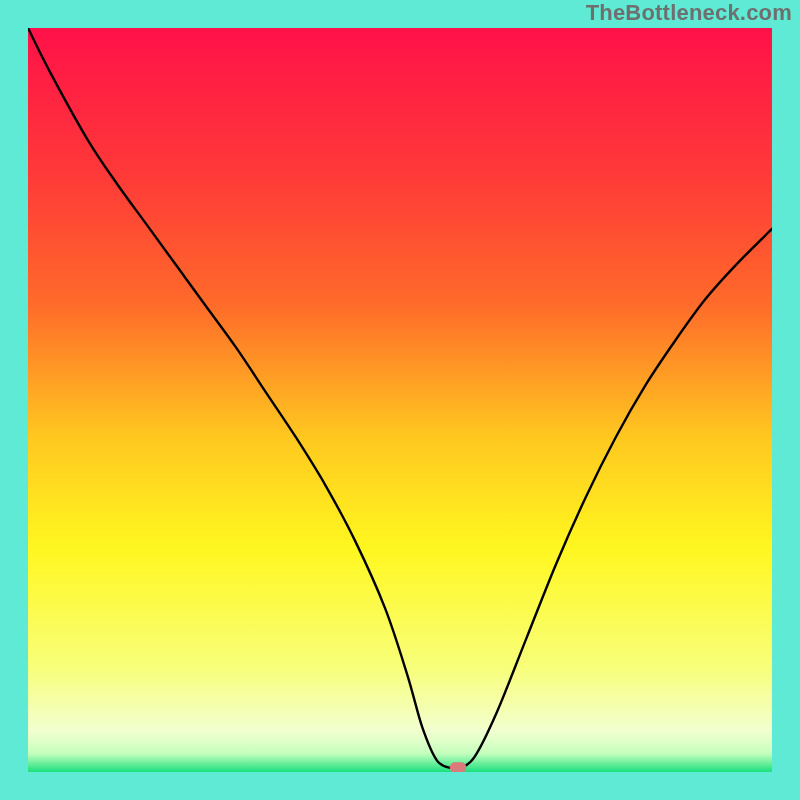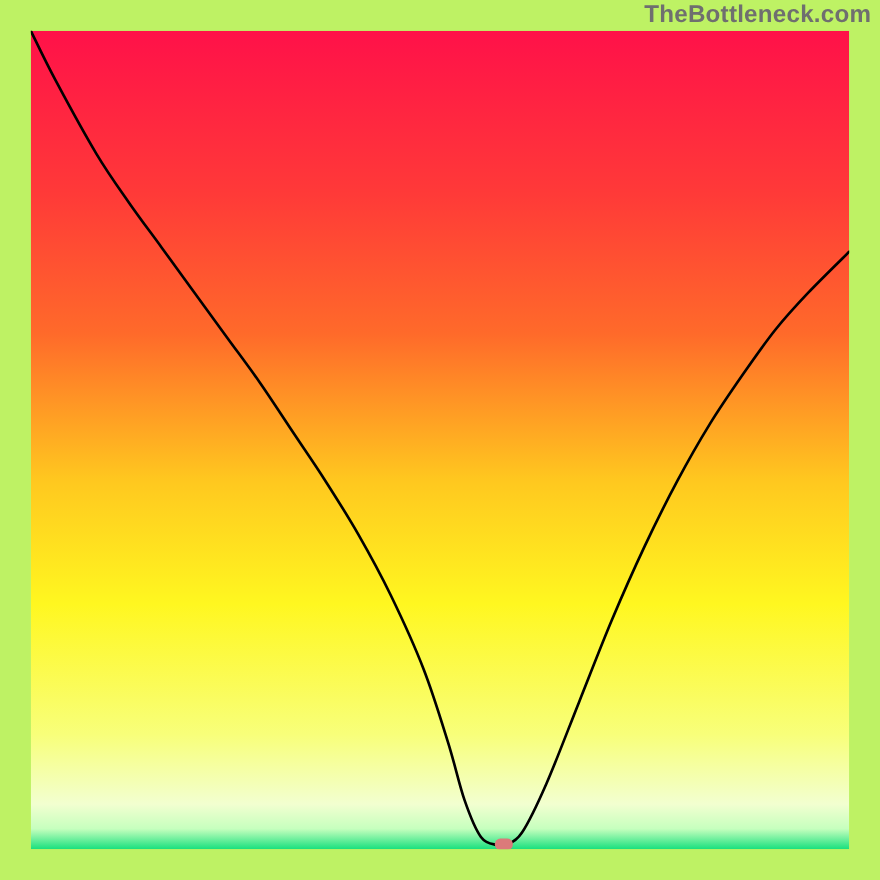--- a/index.html
+++ b/index.html
@@ -9,21 +9,21 @@
     height: 800px;
     background: #000;
     overflow: hidden;
   }
   .frame {
     position: absolute;
     left: 0;
     top: 0;
     width: 800px;
     height: 800px;
-    background: #bef264;
+    background: #5eead4;
     text-decoration: underline;
   }
   .watermark {
     position: absolute;
     top: 0;
     right: 8px;
     font-family: Arial, Helvetica, sans-serif;
     font-size: 22px;
     font-weight: bold;
     color: #6f6f6f;

